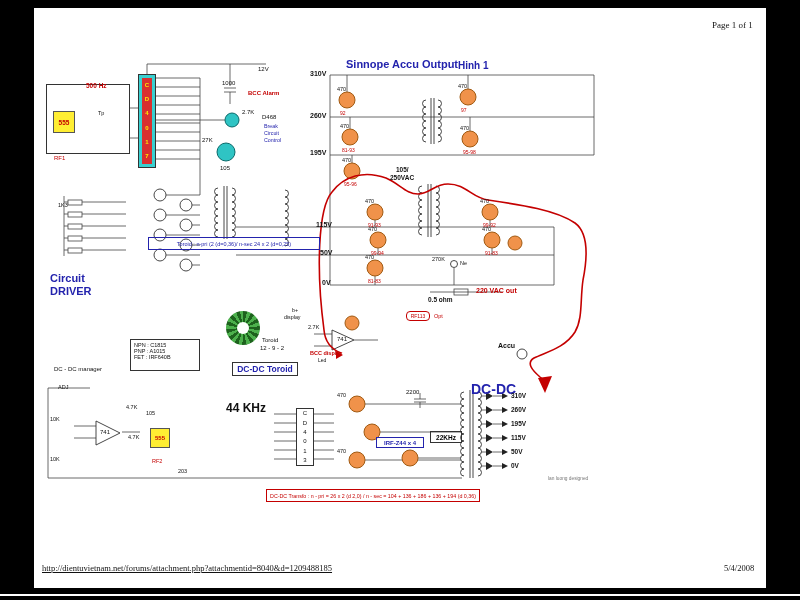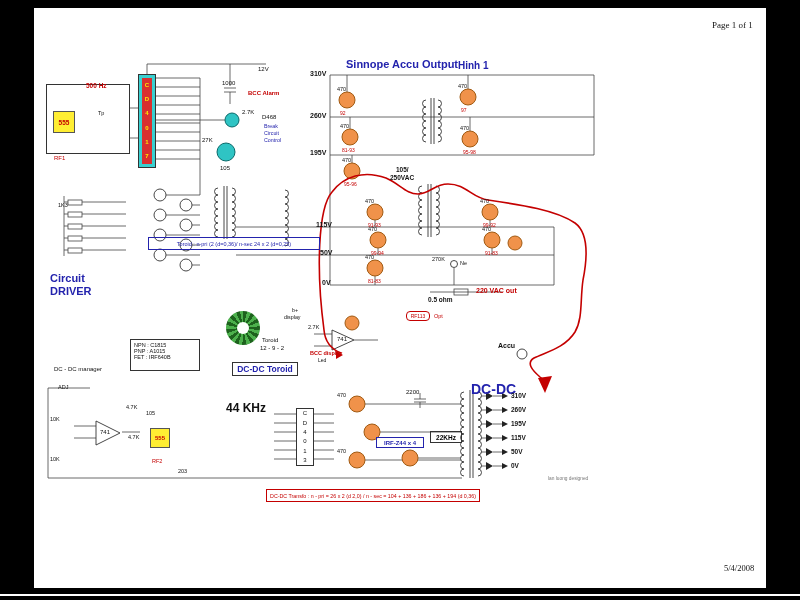--- a/index.html
+++ b/index.html
@@ -203,20 +203,21 @@
 
   <div class="box rbox" style="left:232px;top:481px;width:214px;height:13px;display:flex;align-items:center;justify-content:center">
     <span class="red" style="font-size:5.3px">DC-DC Transfo : n - pri = 26 x 2 (d 2,0) / n - sec = 104 + 136 + 186 + 136 + 194 (d 0,36)</span>
   </div>
 
   <div class="box rbox" style="left:372px;top:303px;width:24px;height:10px;border-radius:4px;display:flex;align-items:center;justify-content:center">
     <span class="red" style="font-size:5px">RF113</span>
   </div>
 
   <span class="lbl serif" style="left:678px;top:12px;font-size:9px">Page 1 of 1</span>
+  <span class="lbl serif" style="left:8px;top:556px;font-size:8.5px;text-decoration:underline">http://dientuvietnam.net/forums/attachment.php?attachmentid=8040&amp;d=1209488185</span>
   <span class="lbl serif" style="left:690px;top:556px;font-size:8.5px">5/4/2008</span>
 
   <span class="lbl blue b" style="left:312px;top:50px;font-size:11px">Sinnope Accu Output</span>
   <span class="lbl blue b" style="left:424px;top:52px;font-size:10px">Hinh 1</span>
   <span class="lbl blue b" style="left:16px;top:264px;font-size:11px">Circuit</span>
   <span class="lbl blue b" style="left:16px;top:277px;font-size:11px">DRIVER</span>
   <span class="lbl blue b" style="left:437px;top:374px;font-size:14px">DC-DC</span>
   <span class="lbl" style="left:20px;top:358px;font-size:6px">DC - DC manager</span>
 
   <span class="lbl red b" style="left:52px;top:74px;font-size:6.5px">500 Hz</span>

